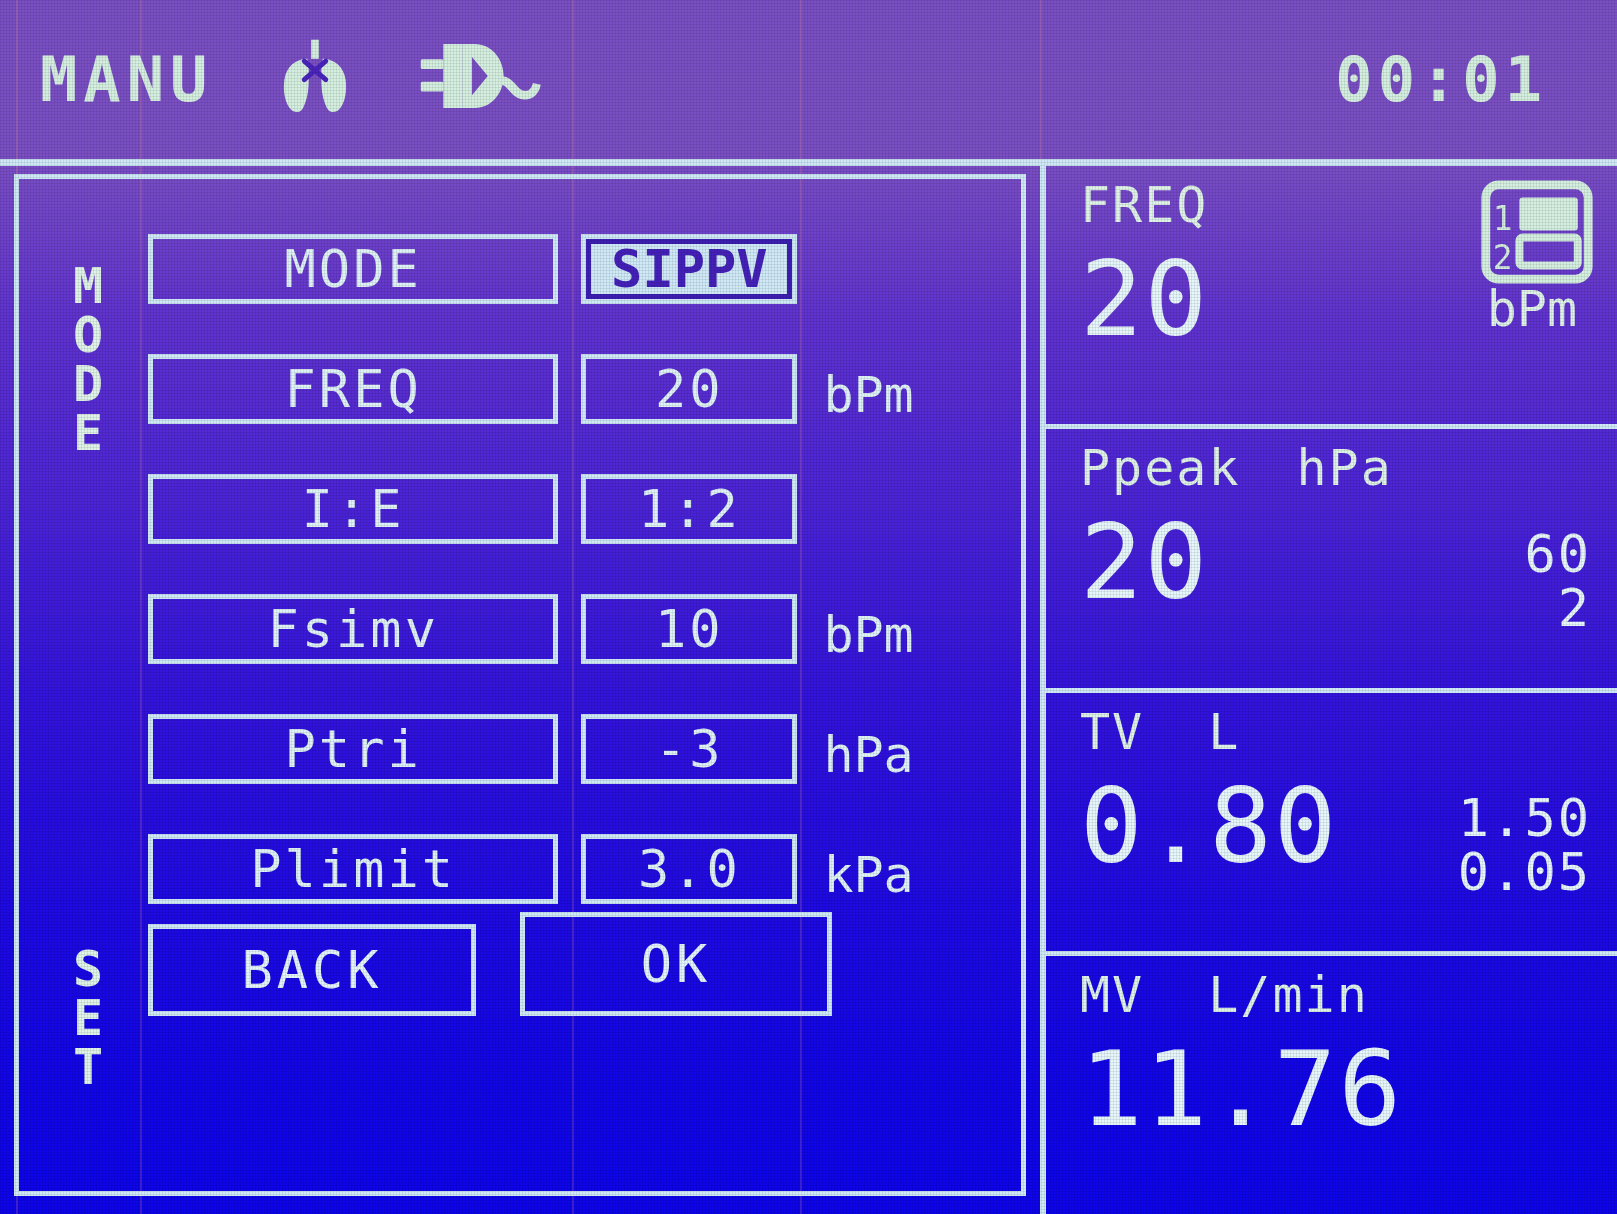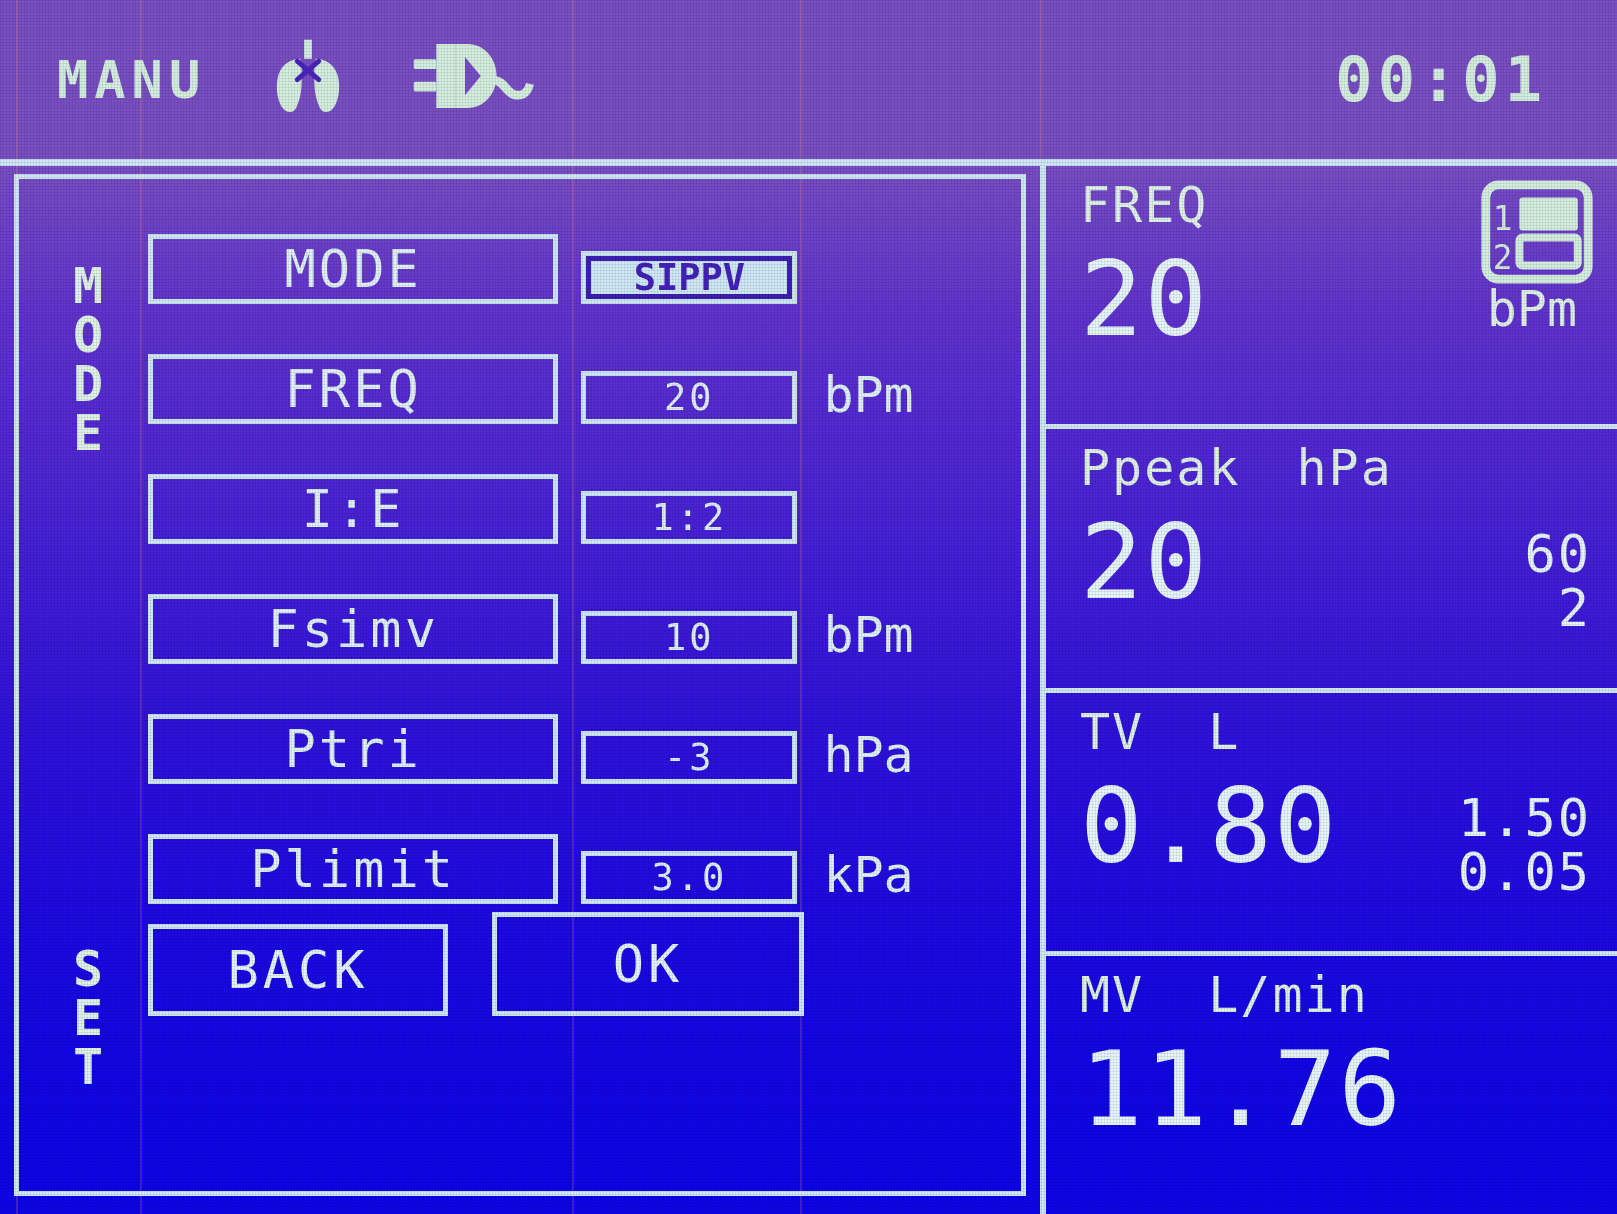--- a/index.html
+++ b/index.html
@@ -57,22 +57,22 @@
     position: absolute;
     left: 0; top: 0;
     width: 1617px;
     height: 166px;
     display: flex;
     align-items: center;
     z-index: 10;
     border-bottom: 7px solid #cfe9f7;
   }
   #statusbar .mode-label {
-    margin-left: 57px;
-    font-size: 52px;
+    margin-left: 40px;
+    font-size: 62px;
     letter-spacing: 6px;
     font-weight: bold;
     color: #d4efe0;
     line-height: 1;
   }
   .sb-icon { margin-left: 56px; display: block; }
   #clock {
     margin-left: auto;
     margin-right: 70px;
     font-size: 62px;
@@ -153,21 +153,21 @@
     letter-spacing: 3px;
     color: #dff3f7;
   }
   .row .value-cell {
     width: 222px;
     margin-left: 23px;
     border: 5px solid #cfe9f7;
     display: flex;
     align-items: center;
     justify-content: center;
-    font-size: 37px;
+    font-size: 52px;
     letter-spacing: 3px;
     color: #dff3f7;
   }
   .row .value-cell.selected {
     background: #cfe9f7;
     color: #4421b8;
     box-shadow: inset 0 0 0 5px #3d1fb4, inset 0 0 0 10px #cfe9f7;
     font-weight: bold;
     letter-spacing: 0px;
   }
@@ -193,21 +193,21 @@
     display: flex;
     align-items: center;
     justify-content: center;
     font-size: 52px;
     letter-spacing: 4px;
     color: #e4f4fb;
     background: transparent;
     font-family: inherit;
     cursor: pointer;
   }
-  #back-button { width: 300px; margin-top: 12px; }
+  #back-button { width: 328px; margin-top: 12px; }
   #ok-button   { width: 312px; margin-left: 44px; }
 
   
   #right-panel {
     position: relative;
     width: 577px;
     height: 100%;
     border-left: 6px solid #cfe9f7;
     display: flex;
     flex-direction: column;

